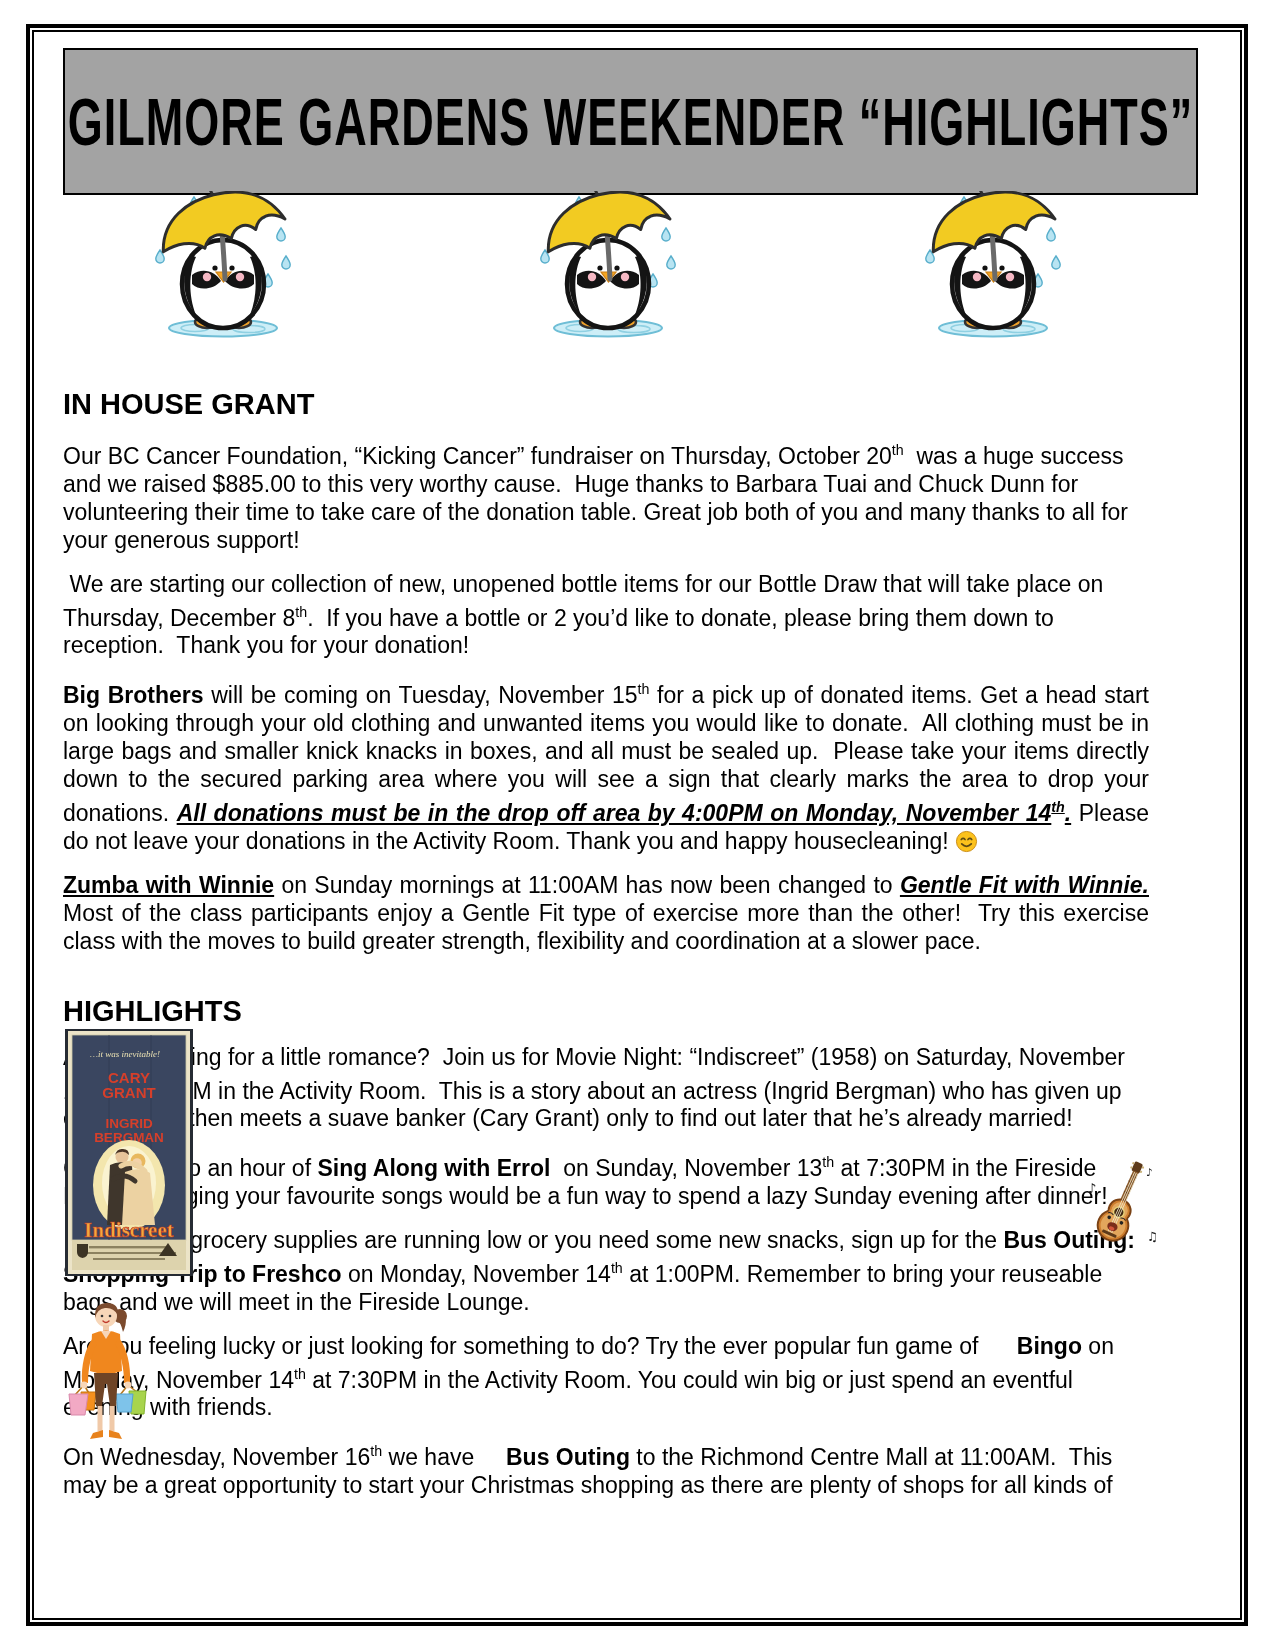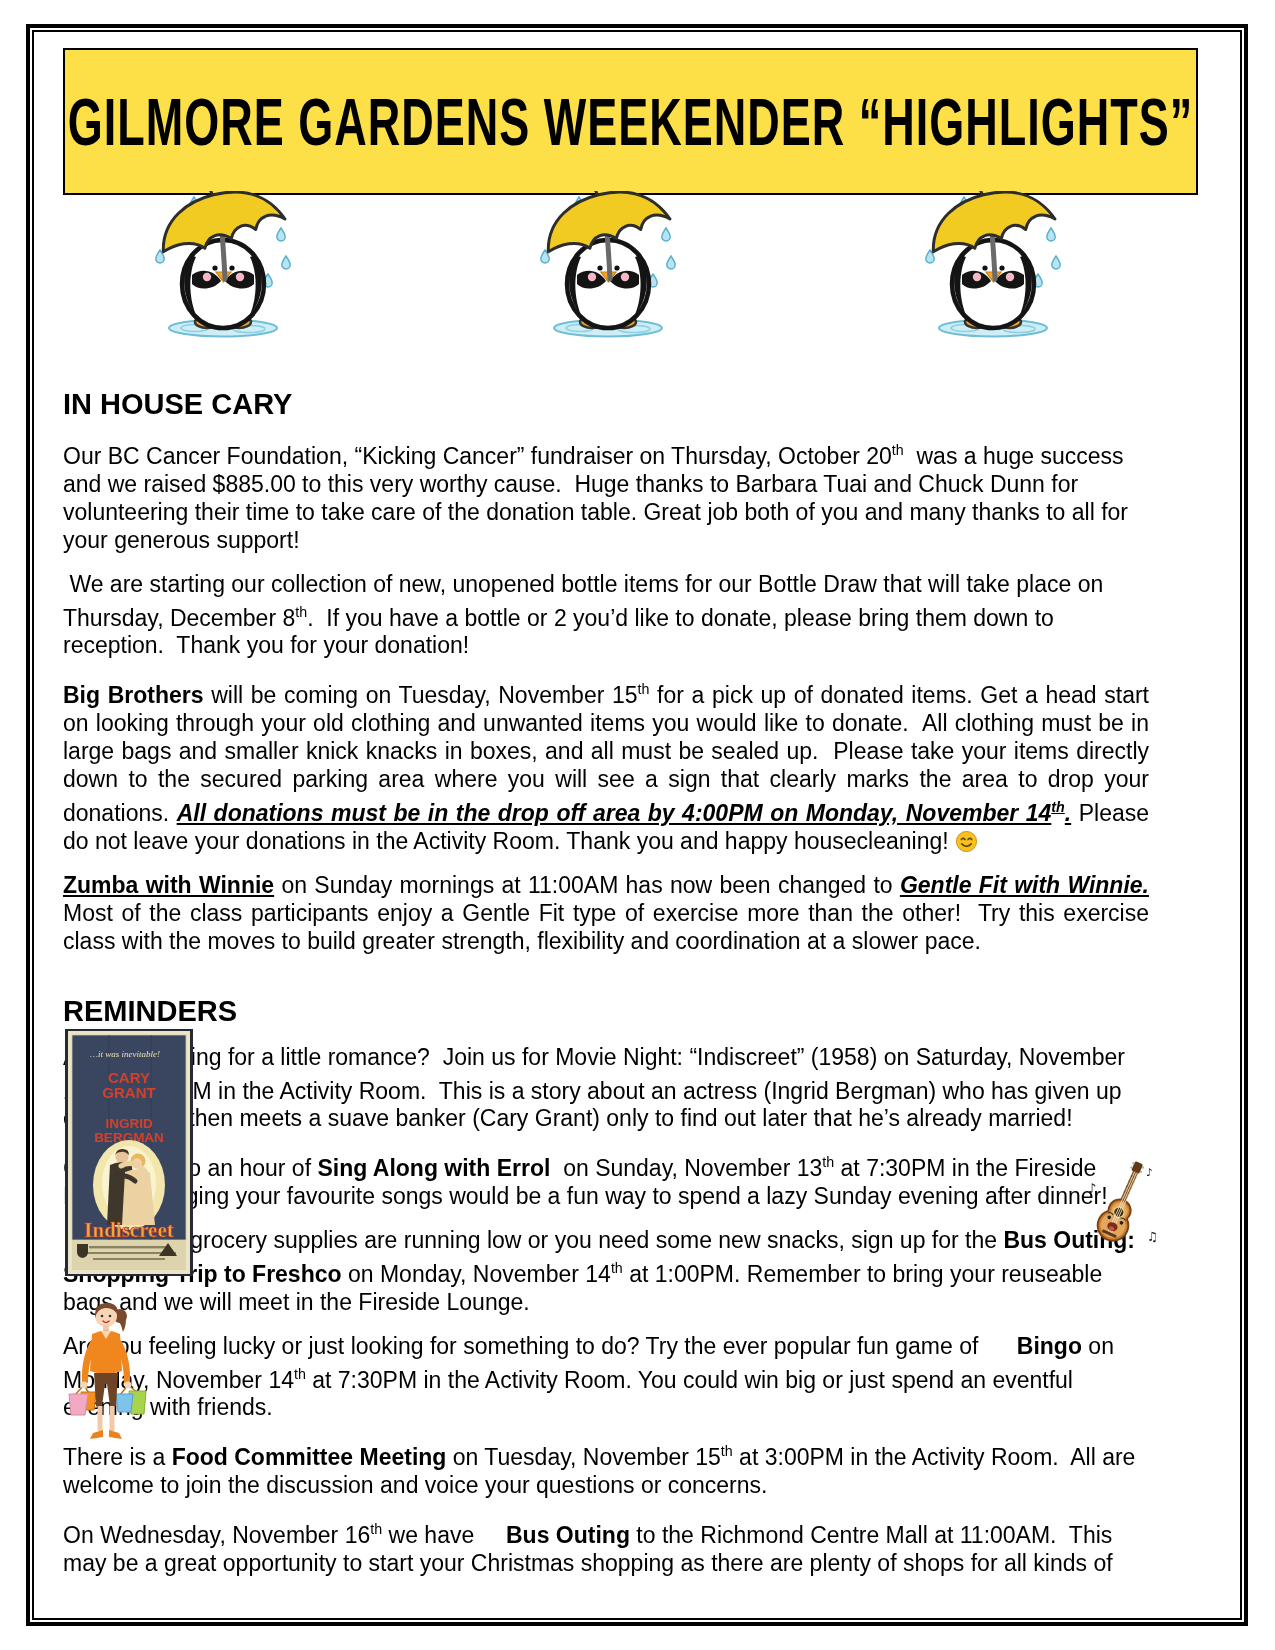--- a/index.html
+++ b/index.html
@@ -7,21 +7,21 @@
     width:1275px;height:1650px;position:relative;background:#fff;
     font-family:"Liberation Sans","DejaVu Sans",sans-serif;color:#000;overflow:hidden;
   }
   
   .frame-outer{position:absolute;left:26px;top:24px;width:1222px;height:1602px;
     border:4px solid #000;box-sizing:border-box;pointer-events:none;z-index:50}
   .frame-inner{position:absolute;left:32px;top:30px;width:1210px;height:1590px;
     border:2px solid #000;box-sizing:border-box;pointer-events:none;z-index:50}
   
   .header-box{position:absolute;left:63px;top:48px;width:1135px;height:147px;
-    background:#fde047;border:2px solid #000;box-sizing:border-box;
+    background:#a3a3a3;border:2px solid #000;box-sizing:border-box;
     display:flex;align-items:center;justify-content:center}
   .newsletter-title{font-size:45px;font-weight:bold;letter-spacing:1px;
     transform:scaleY(1.5);white-space:nowrap}
   
   .penguin{position:absolute;top:191px;width:150px;height:148px}
   .pg1{left:147px}.pg2{left:532px}.pg3{left:917px}
   
   .content{position:absolute;left:63px;top:348px;width:1086px;
     font-size:23px;line-height:28px}
   .date-line{text-align:right}
@@ -93,32 +93,32 @@
 <svg class="penguin pg2" viewBox="0 0 150 148">
     <use href="#penguin-sym"></use>
   </svg>
 <svg class="penguin pg3" viewBox="0 0 150 148">
     <use href="#penguin-sym"></use>
   </svg>
 
 <div class="content">
 
 
-  <h2 class="sec">IN HOUSE CARY</h2>
+  <h2 class="sec">IN HOUSE GRANT</h2>
   <p class="body"><span>Our BC Cancer Foundation, “Kicking Cancer” fundraiser on Thursday, October 20</span><span class="sup">th</span><span>  was a huge success and we raised $885.00 to this very worthy cause.  Huge thanks to Barbara Tuai and Chuck Dunn for volunteering their time to take care of the donation table. Great job both of you and many thanks to all for your generous support!</span></p>
   <p class="body"><span> We are starting our collection of new, unopened bottle items for our Bottle Draw that will take place on Thursday, December 8</span><span class="sup">th</span><span>.  If you have a bottle or 2 you’d like to donate, please bring them down to reception.  Thank you for your donation!</span></p>
   <p class="body just"><span style="font-weight: bold;">Big Brothers</span><span> will be coming on Tuesday, November 15</span><span class="sup">th</span><span> for a pick up of donated items. Get a head start on looking through your old clothing and unwanted items you would like to donate.  All clothing must be in large bags and smaller knick knacks in boxes, and all must be sealed up.  Please take your items directly down to the secured parking area where you will see a sign that clearly marks the area to drop your donations. </span><span style="font-weight: bold; font-style: italic; text-decoration: underline;">All donations must be in the drop off area by 4:00PM on Monday, November 14</span><span class="sup" style="font-weight: bold; font-style: italic; text-decoration: underline;">th</span><span style="font-weight: bold; font-style: italic; text-decoration: underline;">.</span><span> Please do not leave your donations in the Activity Room. Thank you and happy housecleaning! </span><span class="emoji"><svg width="23" height="23" viewBox="0 0 24 24">
           <circle cx="12" cy="12" r="10.5" fill="#fcc21c" stroke="#c98a11" stroke-width="1"></circle>
           <path d="M6.5,10 Q8.5,7.5 10.5,10" stroke="#5f4a12" fill="none" stroke-width="1.6" stroke-linecap="round"></path>
           <path d="M13.5,10 Q15.5,7.5 17.5,10" stroke="#5f4a12" fill="none" stroke-width="1.6" stroke-linecap="round"></path>
           <path d="M7,14.5 Q12,19.5 17,14.5" stroke="#5f4a12" fill="none" stroke-width="1.8" stroke-linecap="round"></path>
         </svg></span></p>
   <p class="body just"><span style="font-weight: bold; text-decoration: underline;">Zumba with Winnie</span><span> on Sunday mornings at 11:00AM has now been changed to </span><span style="font-weight: bold; font-style: italic; text-decoration: underline;">Gentle Fit with Winnie.</span><span> Most of the class participants enjoy a Gentle Fit type of exercise more than the other!  Try this exercise class with the moves to build greater strength, flexibility and coordination at a slower pace.</span></p>
 
-  <h2 class="sec">REMINDERS</h2>
+  <h2 class="sec">HIGHLIGHTS</h2>
 
   <div class="reminders">
 
     <svg class="poster" viewBox="0 0 128 247">
       <rect width="128" height="247" fill="#262b33"></rect>
       <rect x="3" y="2" width="122" height="243" fill="#ece4c8"></rect>
       <rect x="7" y="6" width="114" height="205" fill="#3a4660" stroke="#cec9a8" stroke-width="0.8"></rect>
       <line x1="44" y1="6" x2="44" y2="211" stroke="#2e3950" stroke-width="1" opacity="0.7"></line>
       <line x1="86" y1="6" x2="86" y2="211" stroke="#2e3950" stroke-width="1" opacity="0.7"></line>
       <text x="60" y="28" text-anchor="middle" font-size="9" font-style="italic" fill="#e9e0b2" font-family="Liberation Serif, serif">…it was inevitable!</text>
@@ -207,16 +207,15 @@
       <circle cx="21" cy="89" r="3.4" fill="#f7d6b8"></circle>
       <circle cx="65" cy="89" r="3.4" fill="#f7d6b8"></circle>
       <path d="M31,77 L55,77 L53,110 L47,110 L44,88 L42,88 L39,110 L33,110 Z" fill="#6e4426"></path>
       <rect x="34.5" y="110" width="5" height="25" fill="#f0c9a8"></rect>
       <rect x="46.5" y="110" width="5" height="25" fill="#f0c9a8"></rect>
       <path d="M30,137 L40,134 L40,141 L27,143 Z" fill="#e8821c"></path>
       <path d="M46,134 L56,137 L59,143 L46,141 Z" fill="#e8821c"></path>
     </svg>
   </div>
 
-  <p class="body"><span>There is a </span><span style="font-weight: bold;">Food Committee Meeting</span><span> on Tuesday, November 15</span><span class="sup">th</span><span> at 3:00PM in the Activity Room.  All are welcome to join the discussion and voice your questions or concerns.</span></p>
   <p class="body"><span>On Wednesday, November 16</span><span class="sup">th</span><span> we have  </span><span style="font-weight: bold; margin-left: 19px;">Bus Outing</span><span> to the </span><span style="font-weight: normal;">Richmond Centre Mall</span><span> at 11:00AM.  This may be a great opportunity to start your Christmas shopping as there are plenty of shops for all kinds of</span></p>
 
 </div>
 
 </body></html>

